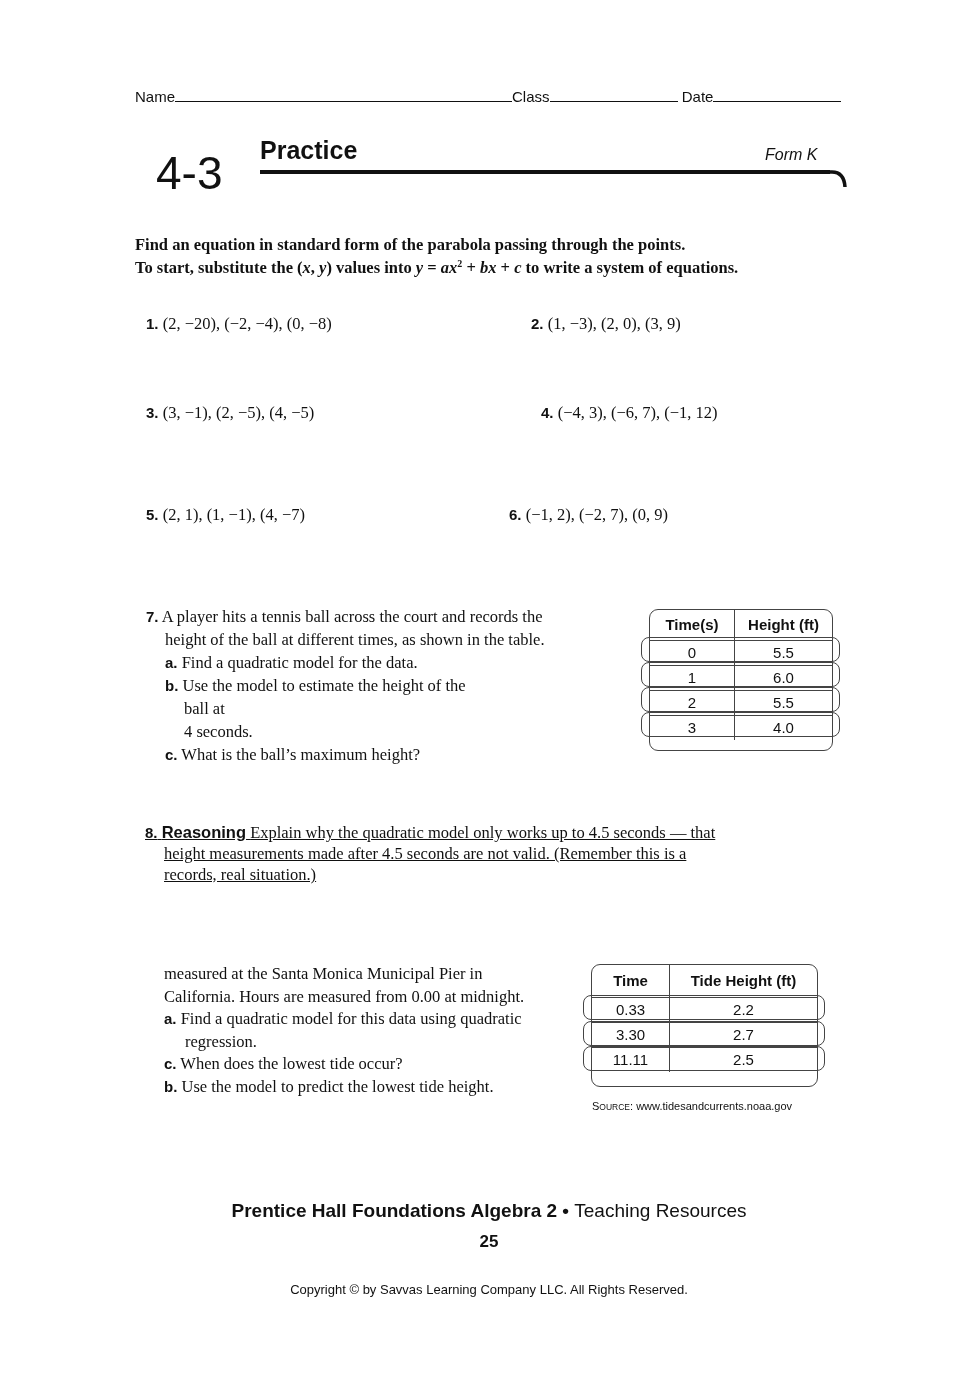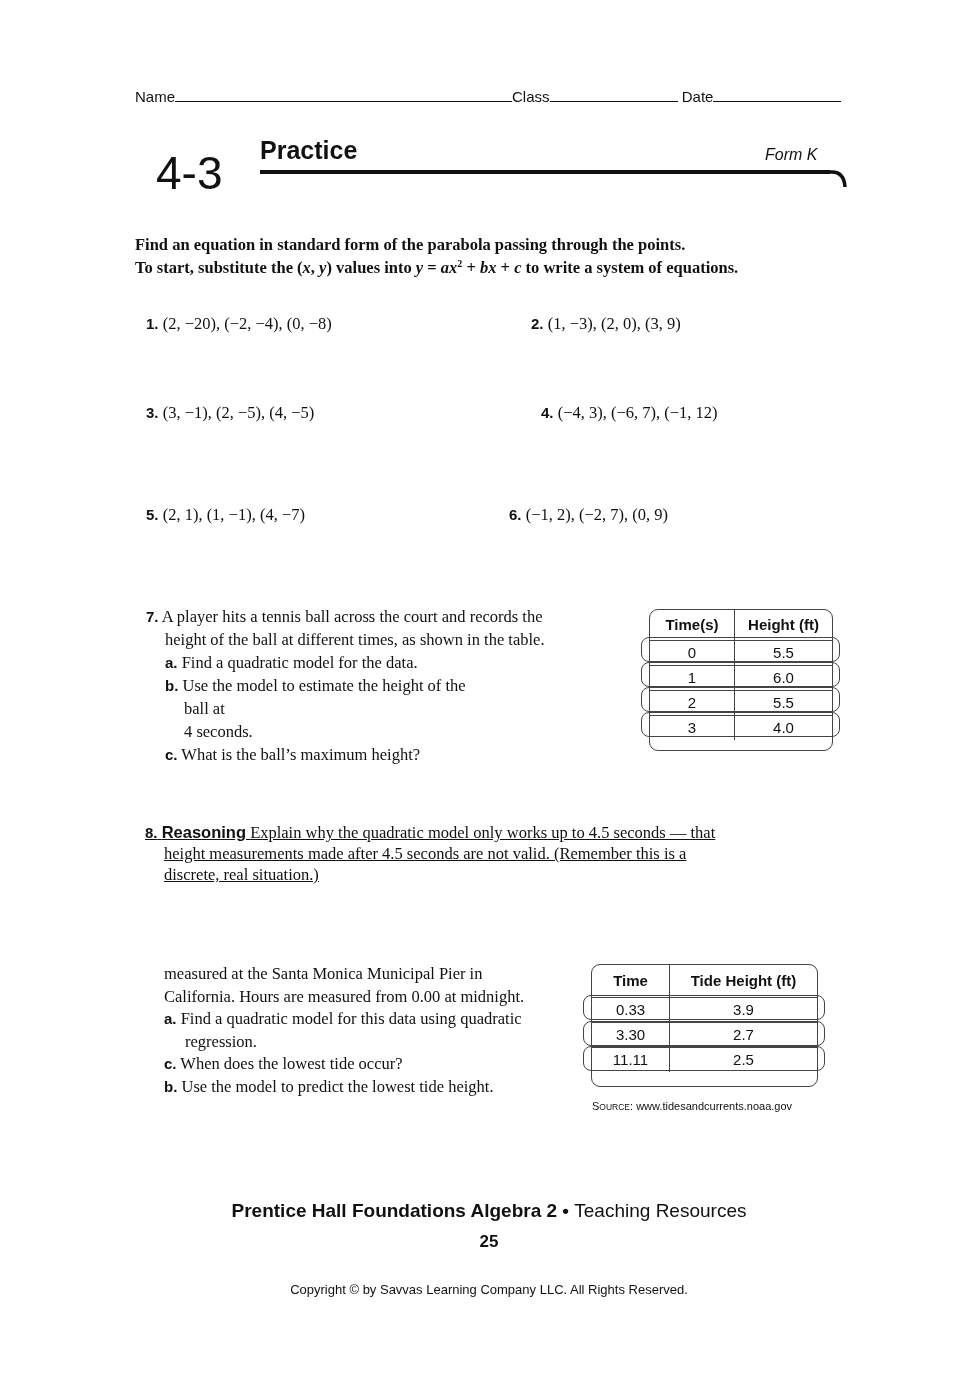--- a/index.html
+++ b/index.html
@@ -121,21 +121,21 @@
       <td class="vsep">3</td>
           <td>4.0</td>
     </tr>
   </tbody>
     </table>
 </div>
 
 <div class="abs serif" style="top:822px; left:145px; width:650px; font-size:16.5px; line-height:21px;text-decoration:underline;">
   <div><span class="num">8.</span> <span class="sans" style="font-weight:bold; font-size:16.5px;">Reasoning</span> <span>Explain why the quadratic model only works up to 4.5 seconds — that</span></div>
   <div class="indent">height measurements made after 4.5 seconds are not valid. (Remember this is a</div>
-  <div class="indent">discrete, real situation.)</div>
+  <div class="indent">records, real situation.)</div>
 </div>
 
 <div class="abs block serif" style="top:963px; left:145px; width:440px; line-height:22.5px;">
   <div class="indent">measured at the Santa Monica Municipal Pier in</div>
   <div class="indent">California. Hours are measured from 0.00 at midnight.</div>
   <div class="indent"><span class="sub">a.</span> <span>Find a quadratic model for this data using quadratic</span></div>
   <div class="indent2" style="padding-left:40px;">regression.</div>
   <div class="indent"><span class="sub">c.</span> <span>When does the lowest tide occur?</span></div>
   <div class="indent"><span class="sub">b.</span> <span>Use the model to predict the lowest tide height.</span></div>
 </div>
@@ -146,21 +146,21 @@
   <div class="rowcap" style="left:0; top:57px; width:240px; height:23px;"></div>
   <div class="rowcap" style="left:0; top:82px; width:240px; height:23px;"></div>
   <table style="left:9px; top:1px; width:225px;">
     <tbody>
         <tr style="height:32px;">
       <th class="vsep" style="width:77px;">Time</th>
       <th>Tide Height (ft)</th>
     </tr>
     <tr class="hsep" style="height:25px;">
       <td class="vsep">0.33</td>
-          <td>3.9</td>
+          <td>2.2</td>
     </tr>
     <tr class="hsep" style="height:25px;">
       <td class="vsep">3.30</td>
           <td>2.7</td>
     </tr>
     <tr class="hsep" style="height:25px;">
       <td class="vsep">11.11</td>
           <td>2.5</td>
     </tr>
   </tbody>

